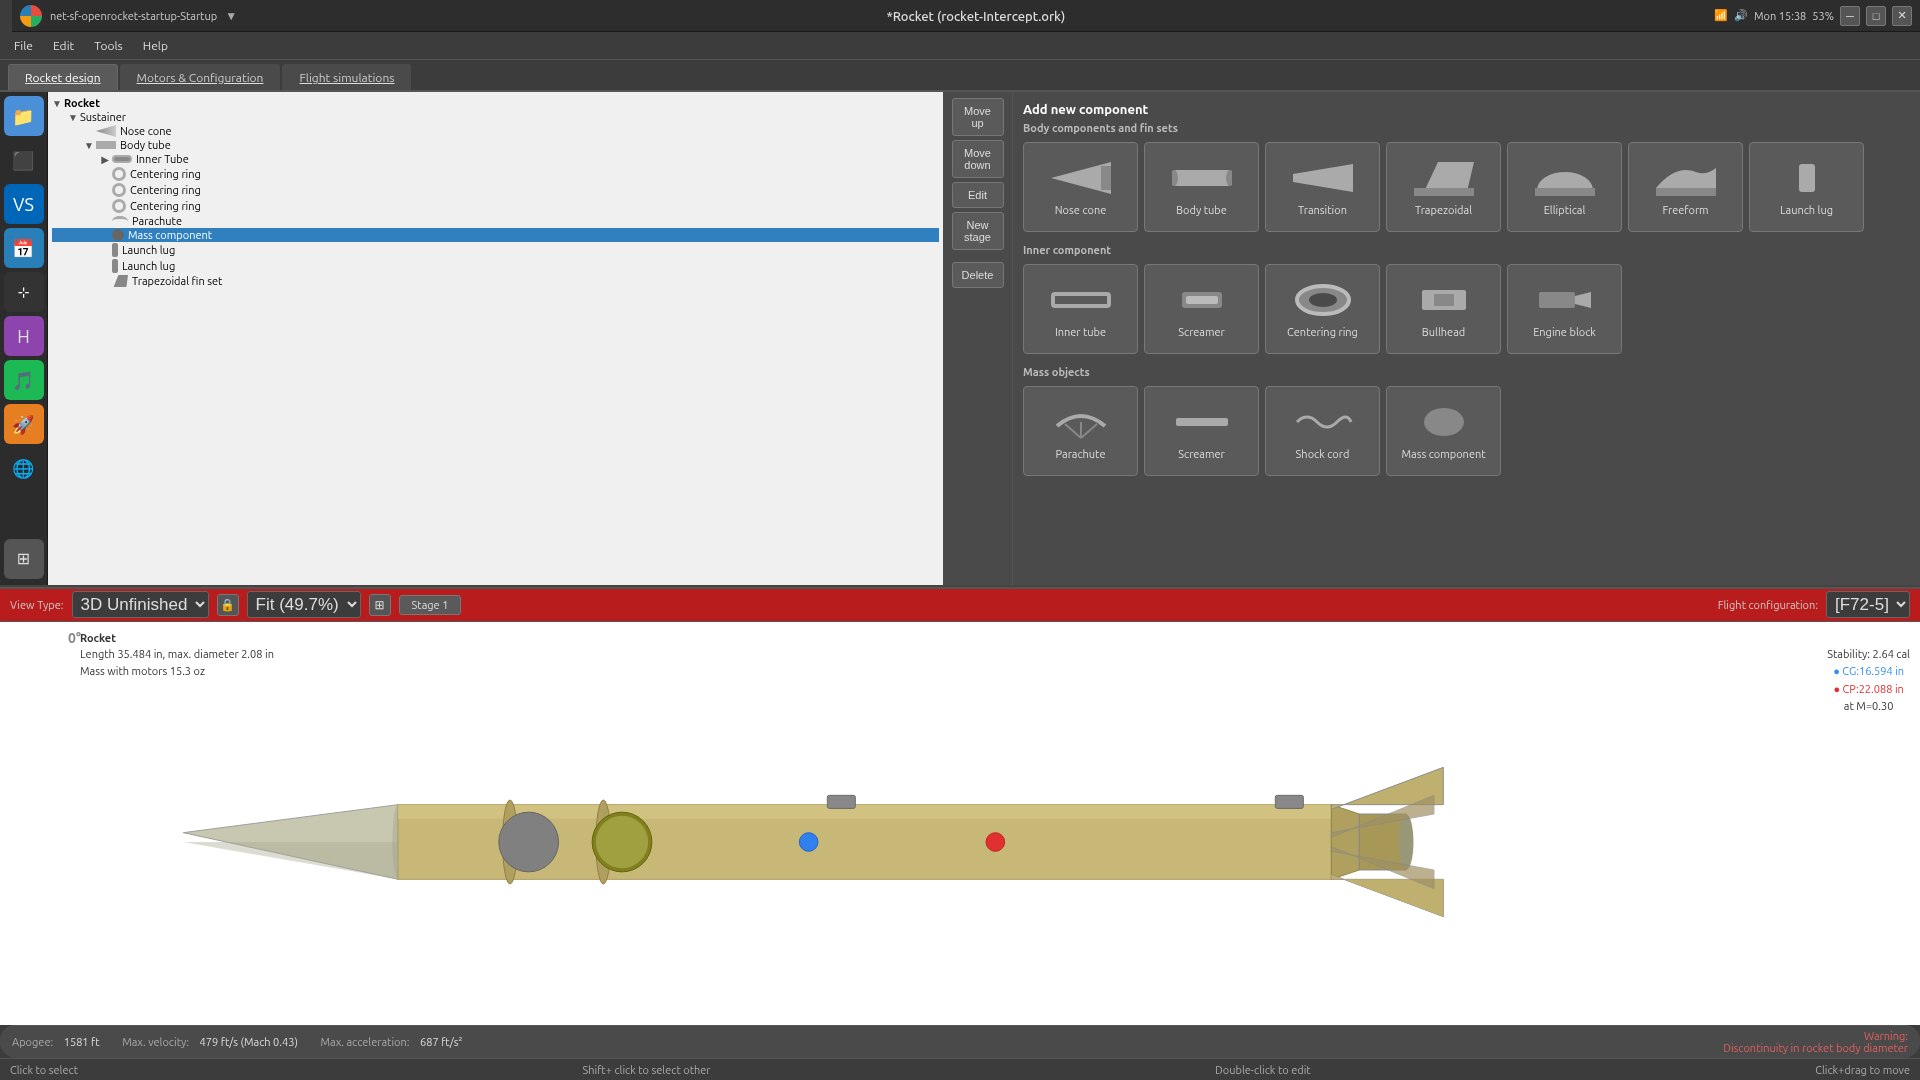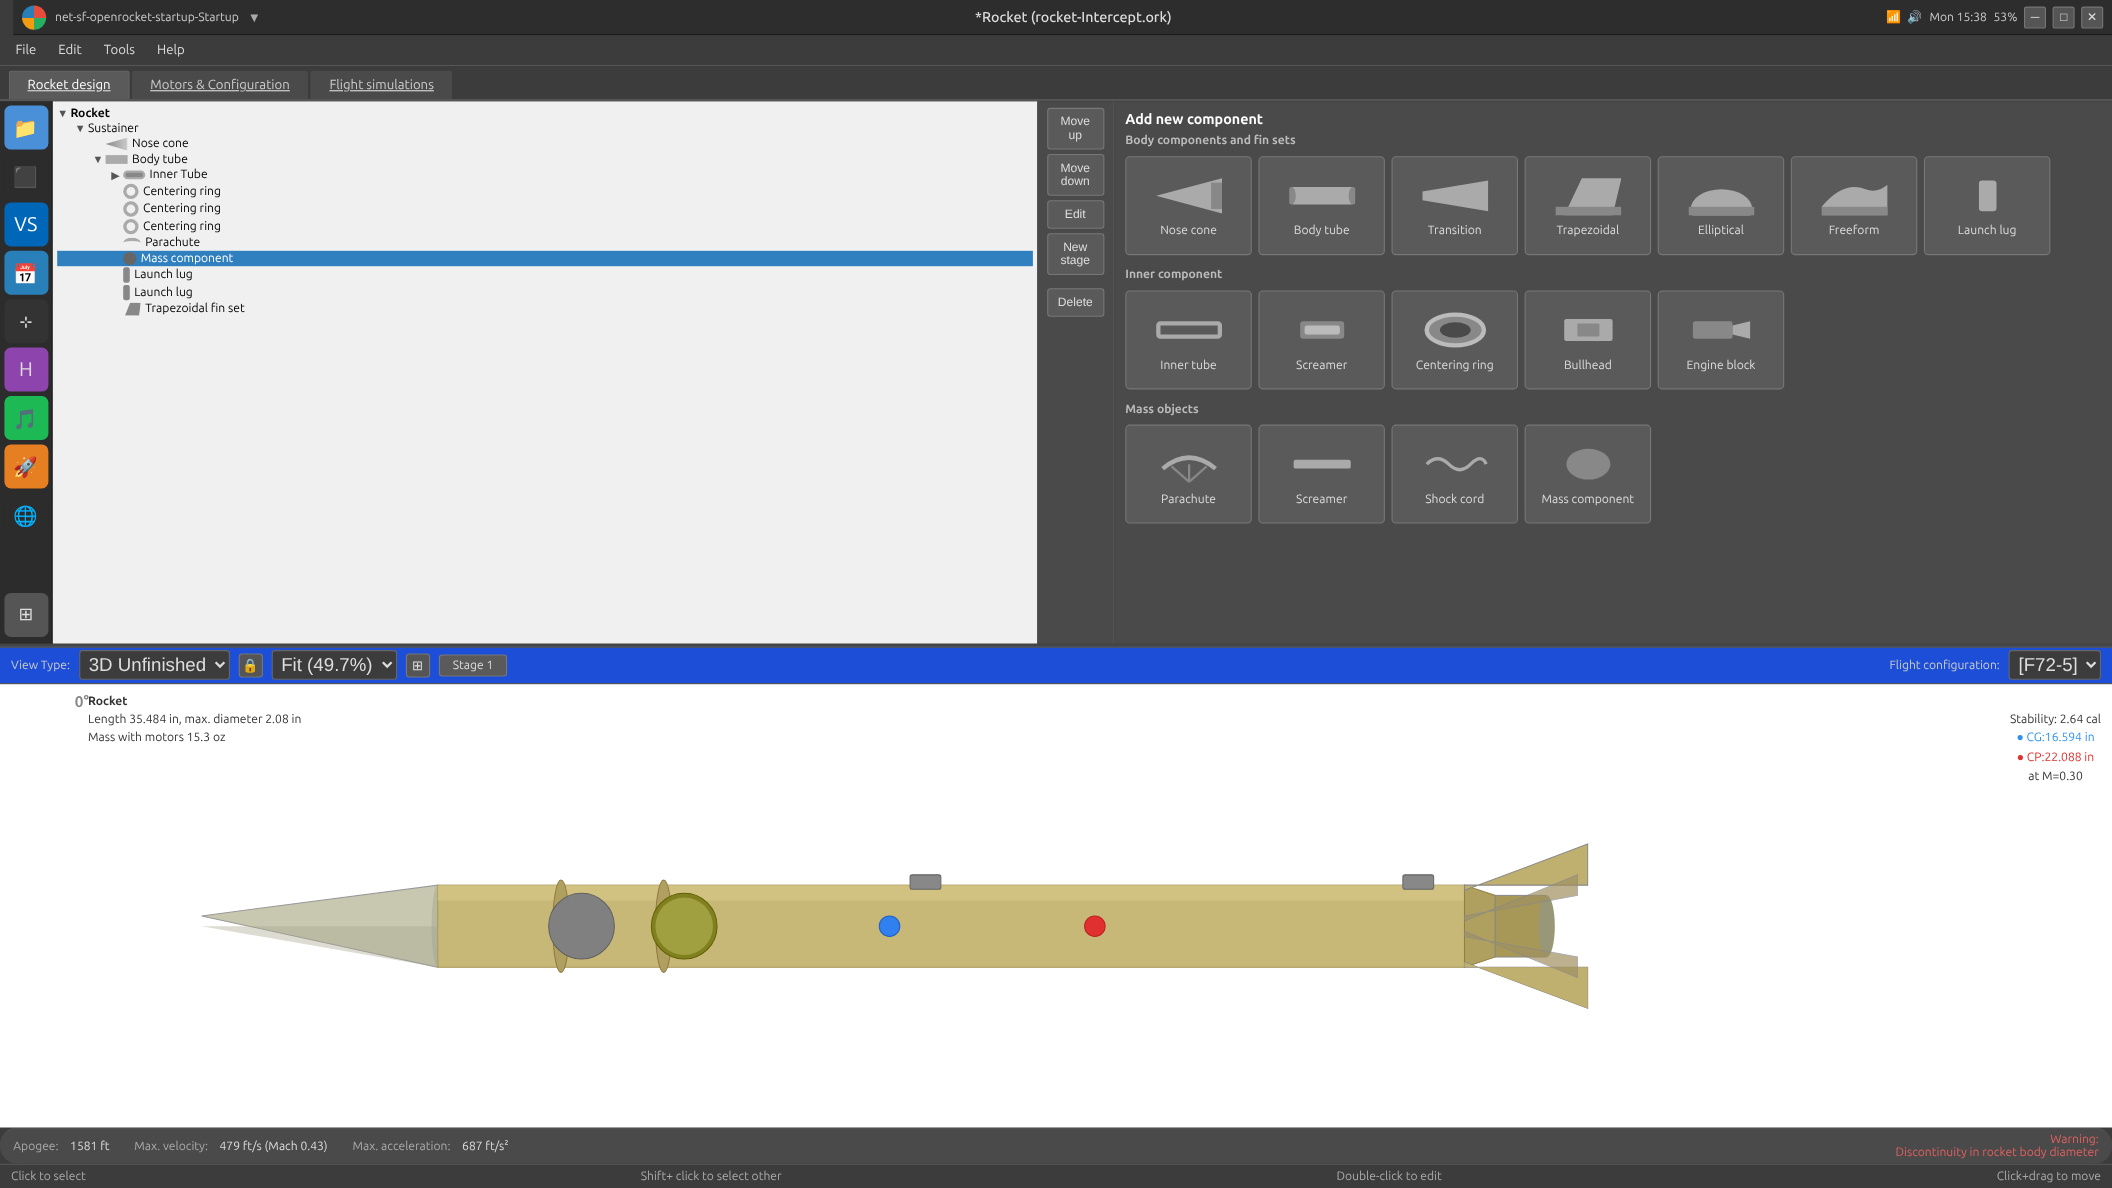--- a/index.html
+++ b/index.html
@@ -377,21 +377,21 @@
             </div>
             <span>Mass component</span>
           </div>
 
         </div>
       </div>
     </div>
 
     <div id="viewport-section" style="display:flex;flex-direction:column;flex:1;">
 
-      <div id="viewport-toolbar" style="background:#1d4ed8;height:34px;display:flex;align-items:center;padding:0 10px;gap:8px;border-bottom:1px solid #555;">
+      <div id="viewport-toolbar" style="background:#b91c1c;height:34px;display:flex;align-items:center;padding:0 10px;gap:8px;border-bottom:1px solid #555;">
         <span class="vp-label">View Type:</span>
         <select class="vp-select">
           <option>3D Unfinished</option>
           <option>3D Finished</option>
           <option>2D Side</option>
           <option>2D Back</option>
         </select>
         <div class="vp-btn" title="Lock">🔒</div>
         <select class="vp-select">
           <option>Fit (49.7%)</option>

